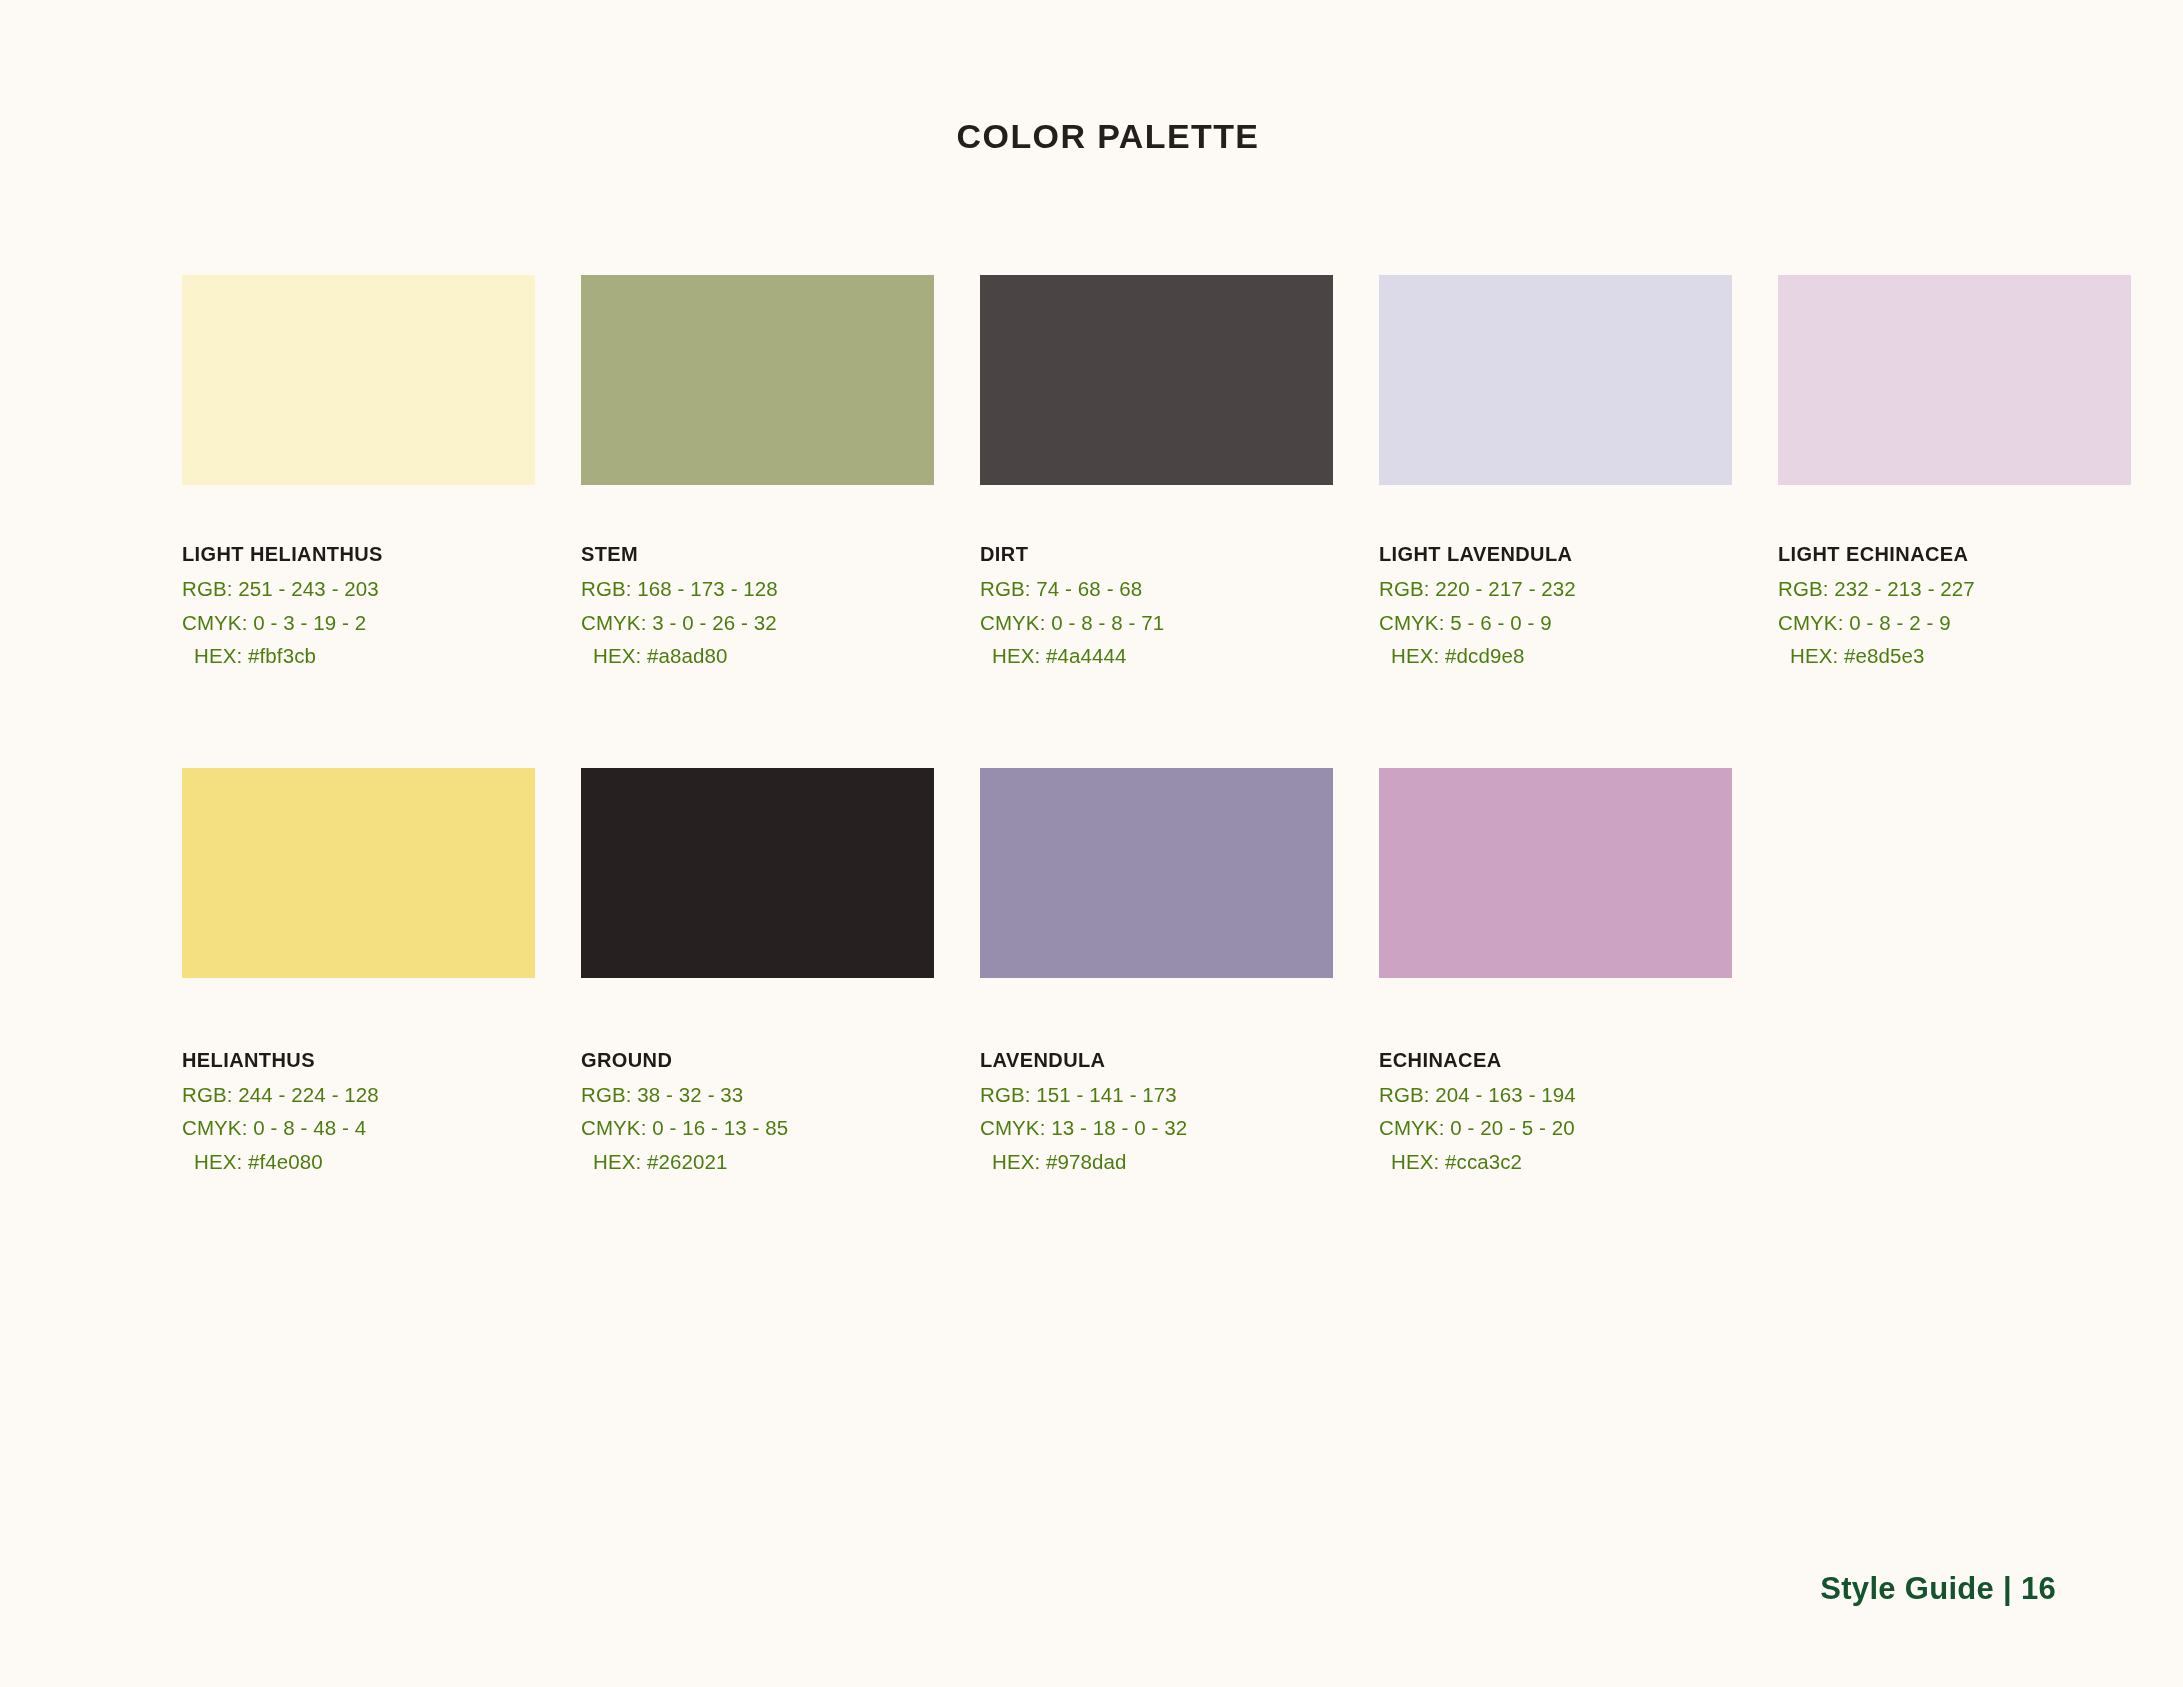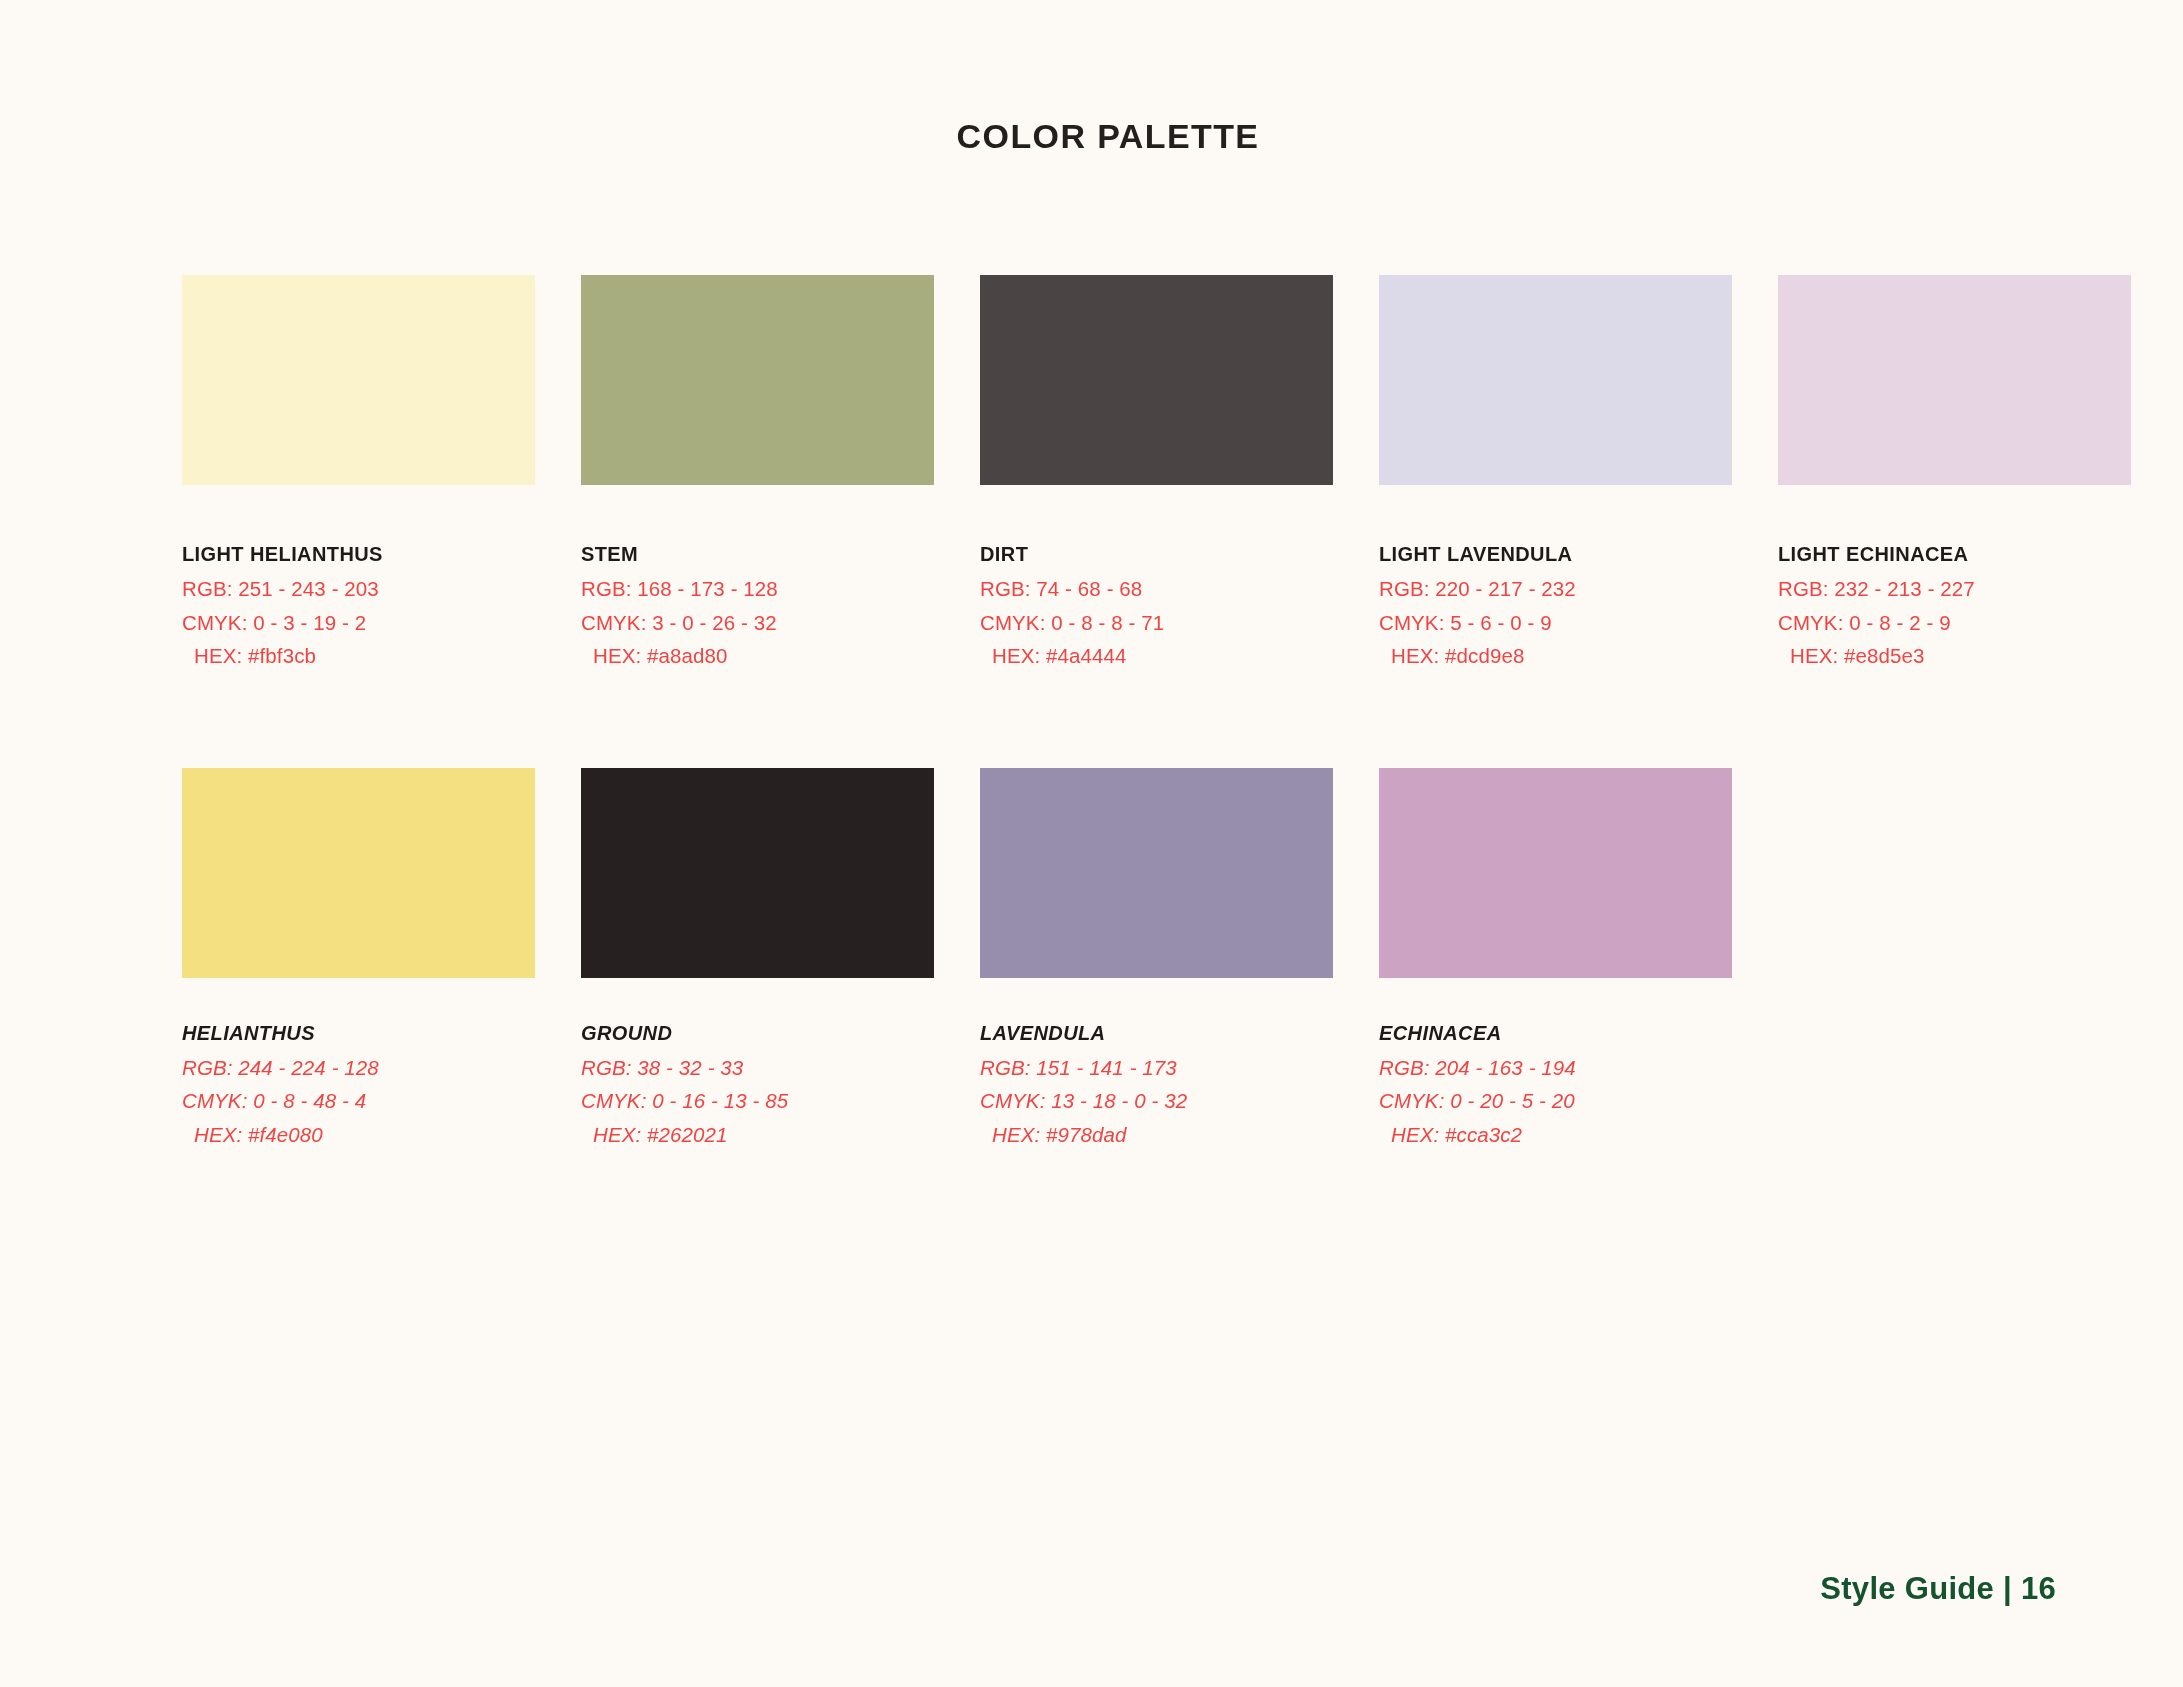--- a/index.html
+++ b/index.html
@@ -53,38 +53,37 @@
   .swatch-chip {
     width: 353px;
     height: 210px;
     display: block;
   }
 
   .swatch-info {
     padding-top: 59px;
   }
   .swatch-card.row-2 .swatch-info {
-    padding-top: 45px;
-    font-style: italic;
+    padding-top: 72px;
   }
 
   .swatch-name {
     font-size: 20px;
     font-weight: 700;
     letter-spacing: 0.4px;
     color: #1d1a18;
     line-height: 1.0;
     margin-bottom: 15px;
     white-space: nowrap;
   }
 
   .swatch-line {
     font-size: 20.5px;
     font-weight: 400;
-    color: #ef4444;
+    color: #4d7c0f;
     line-height: 1.0;
     margin-bottom: 13px;
     white-space: nowrap;
     letter-spacing: 0.1px;
   }
   .swatch-line:last-child { margin-bottom: 0; margin-left: 12px; }
 
   
   .footer {
     position: absolute;

